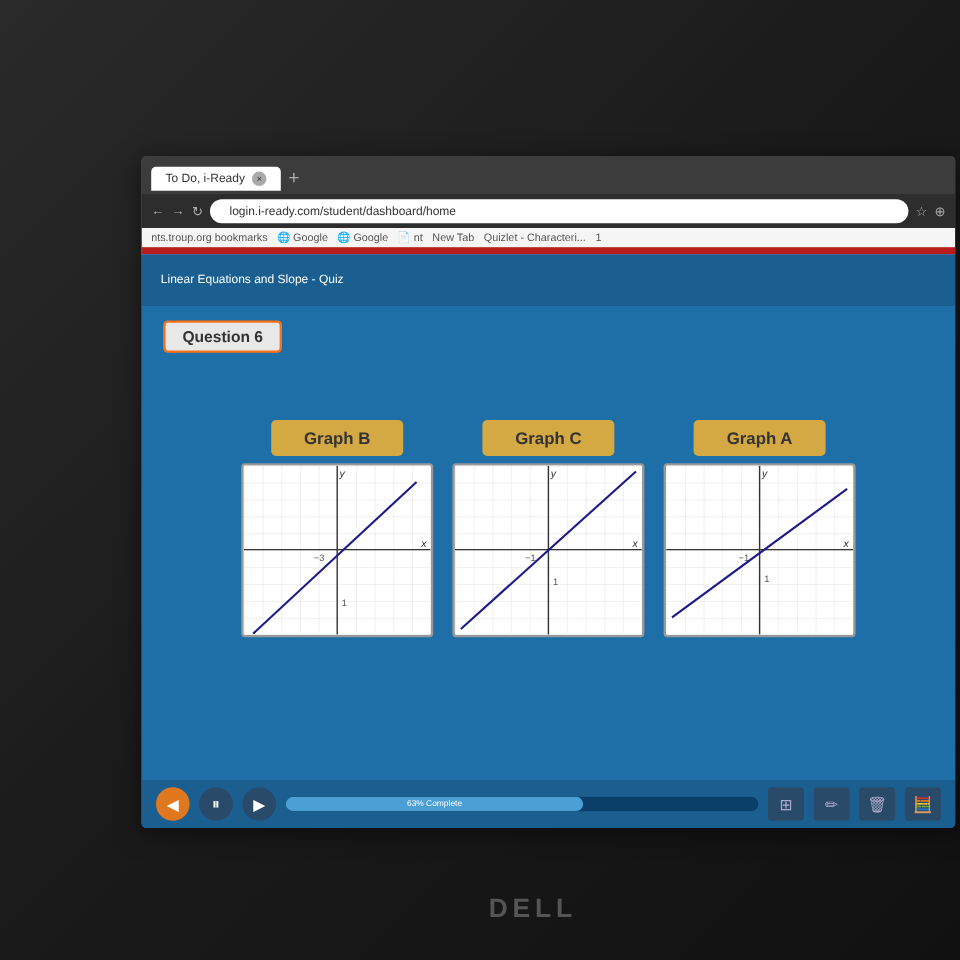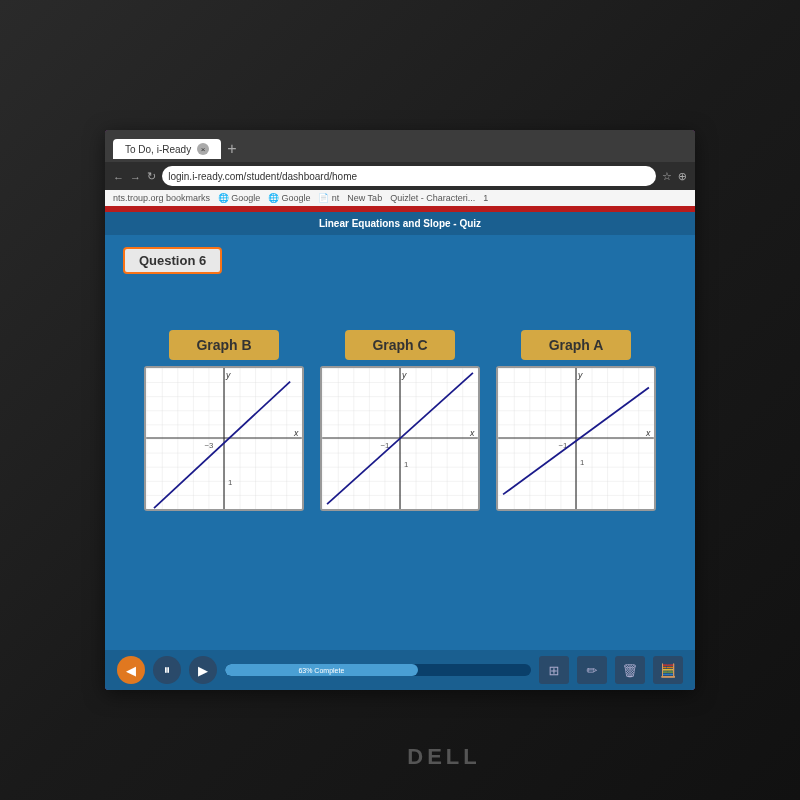--- a/index.html
+++ b/index.html
@@ -17,22 +17,22 @@
       position: absolute;
       top: 0; left: 0;
       width: 100%; height: 100%;
       background: linear-gradient(135deg, #2a2a2a 0%, #1a1a1a 50%, #111 100%);
     }
 
     
     .browser-window {
       position: absolute;
       top: 130px;
-      left: 105px;
-      width: 590px;
+      left: 118px;
+      width: 678px;
       height: 560px;
       background: #d946ef;
       border-radius: 4px;
       box-shadow: 0 4px 20px rgba(0,0,0,0.5);
       overflow: hidden;
     }
 
     
     .browser-chrome {
       background: #2d2d2d;
@@ -82,21 +82,21 @@
       align-items: center;
       gap: 6px;
       height: 28px;
     }
 
     .address-input {
       flex: 1;
       background: #fff;
       border: none;
       border-radius: 12px;
-      padding: 2px 6px;
+      padding: 2px 16px;
       font-size: 10px;
       color: #333;
       height: 20px;
     }
 
     .bookmarks-bar {
       background: #f5f5f5;
       border-bottom: 6px solid #b91c1c;
       padding: 2px 8px;
       display: flex;
@@ -118,25 +118,24 @@
     
     .quiz-container {
       background: #1e6fa8;
       height: calc(100% - 82px);
       position: relative;
       overflow: hidden;
     }
 
     .quiz-header-bar {
       background: #1a5f90;
-      text-align: center;
-      padding: 6px;
+      text-align: left;
+      padding: 16px;
       font-size: 10px;
       color: #fff;
-      font-weight: bold;
     }
 
     .quiz-inner {
       padding: 12px 18px;
       height: calc(100% - 24px);
     }
 
     .question-badge {
       background: #e8e8e8;
       border: 2px solid #f97316;

